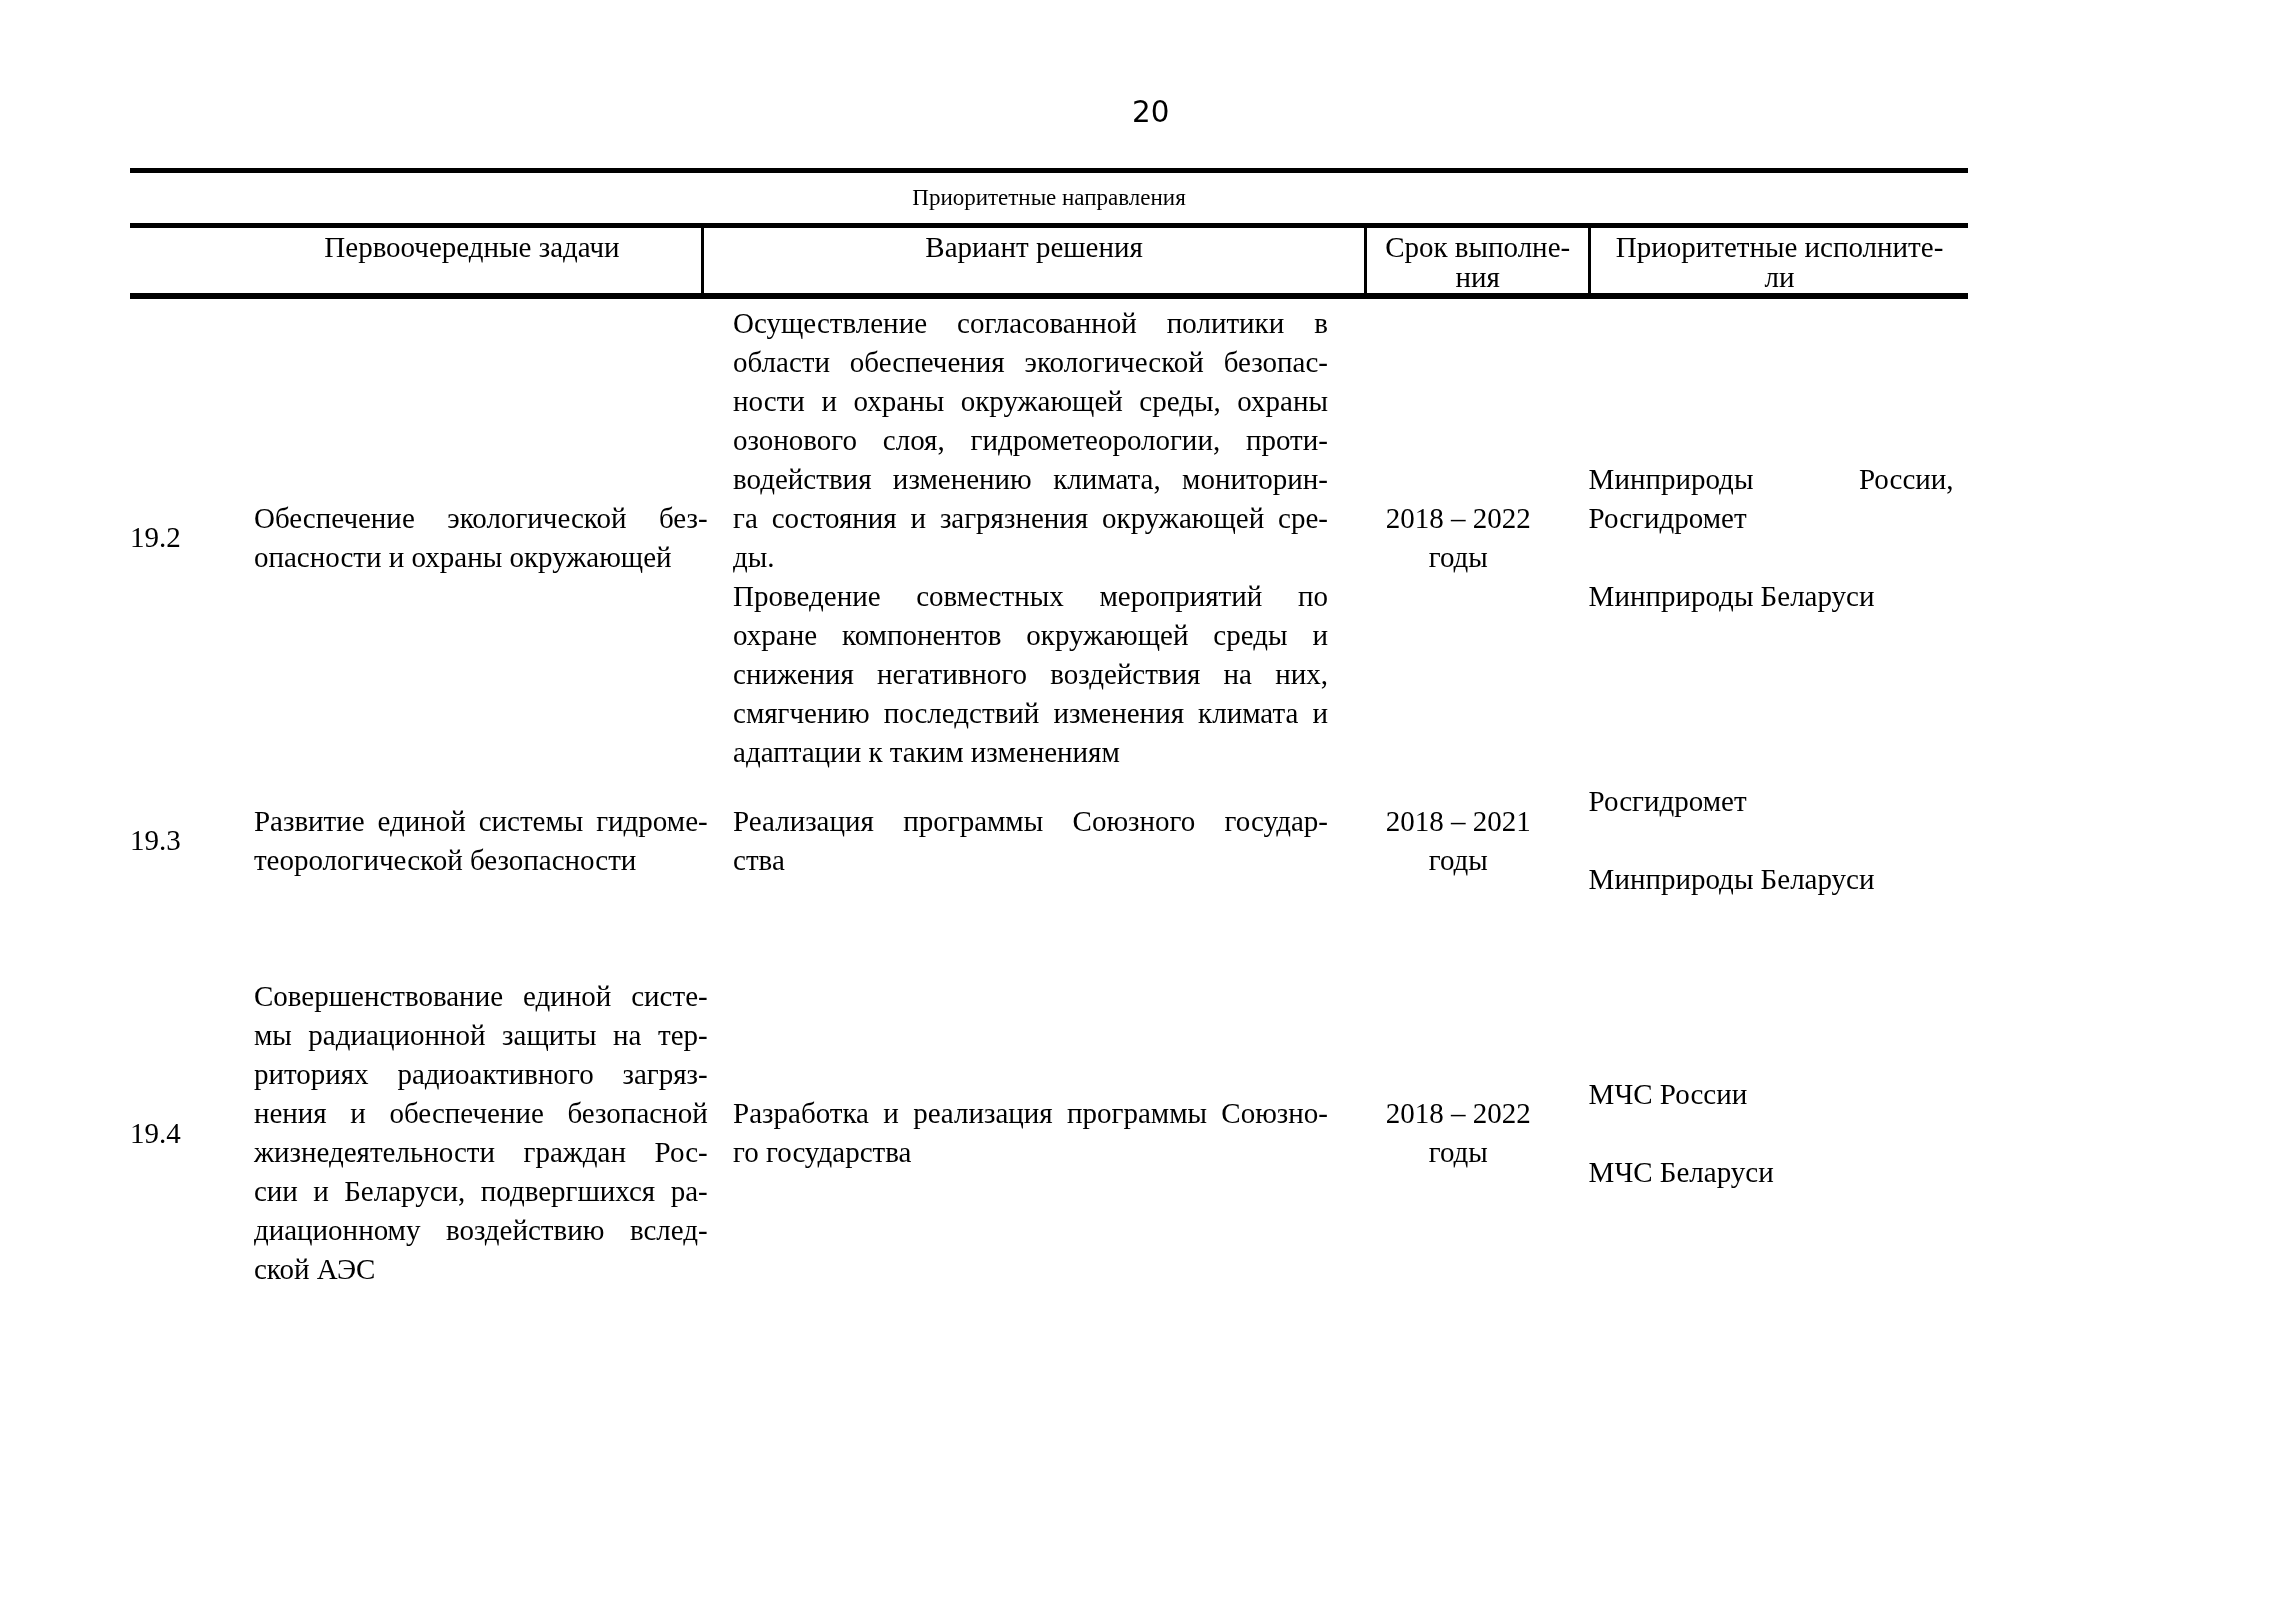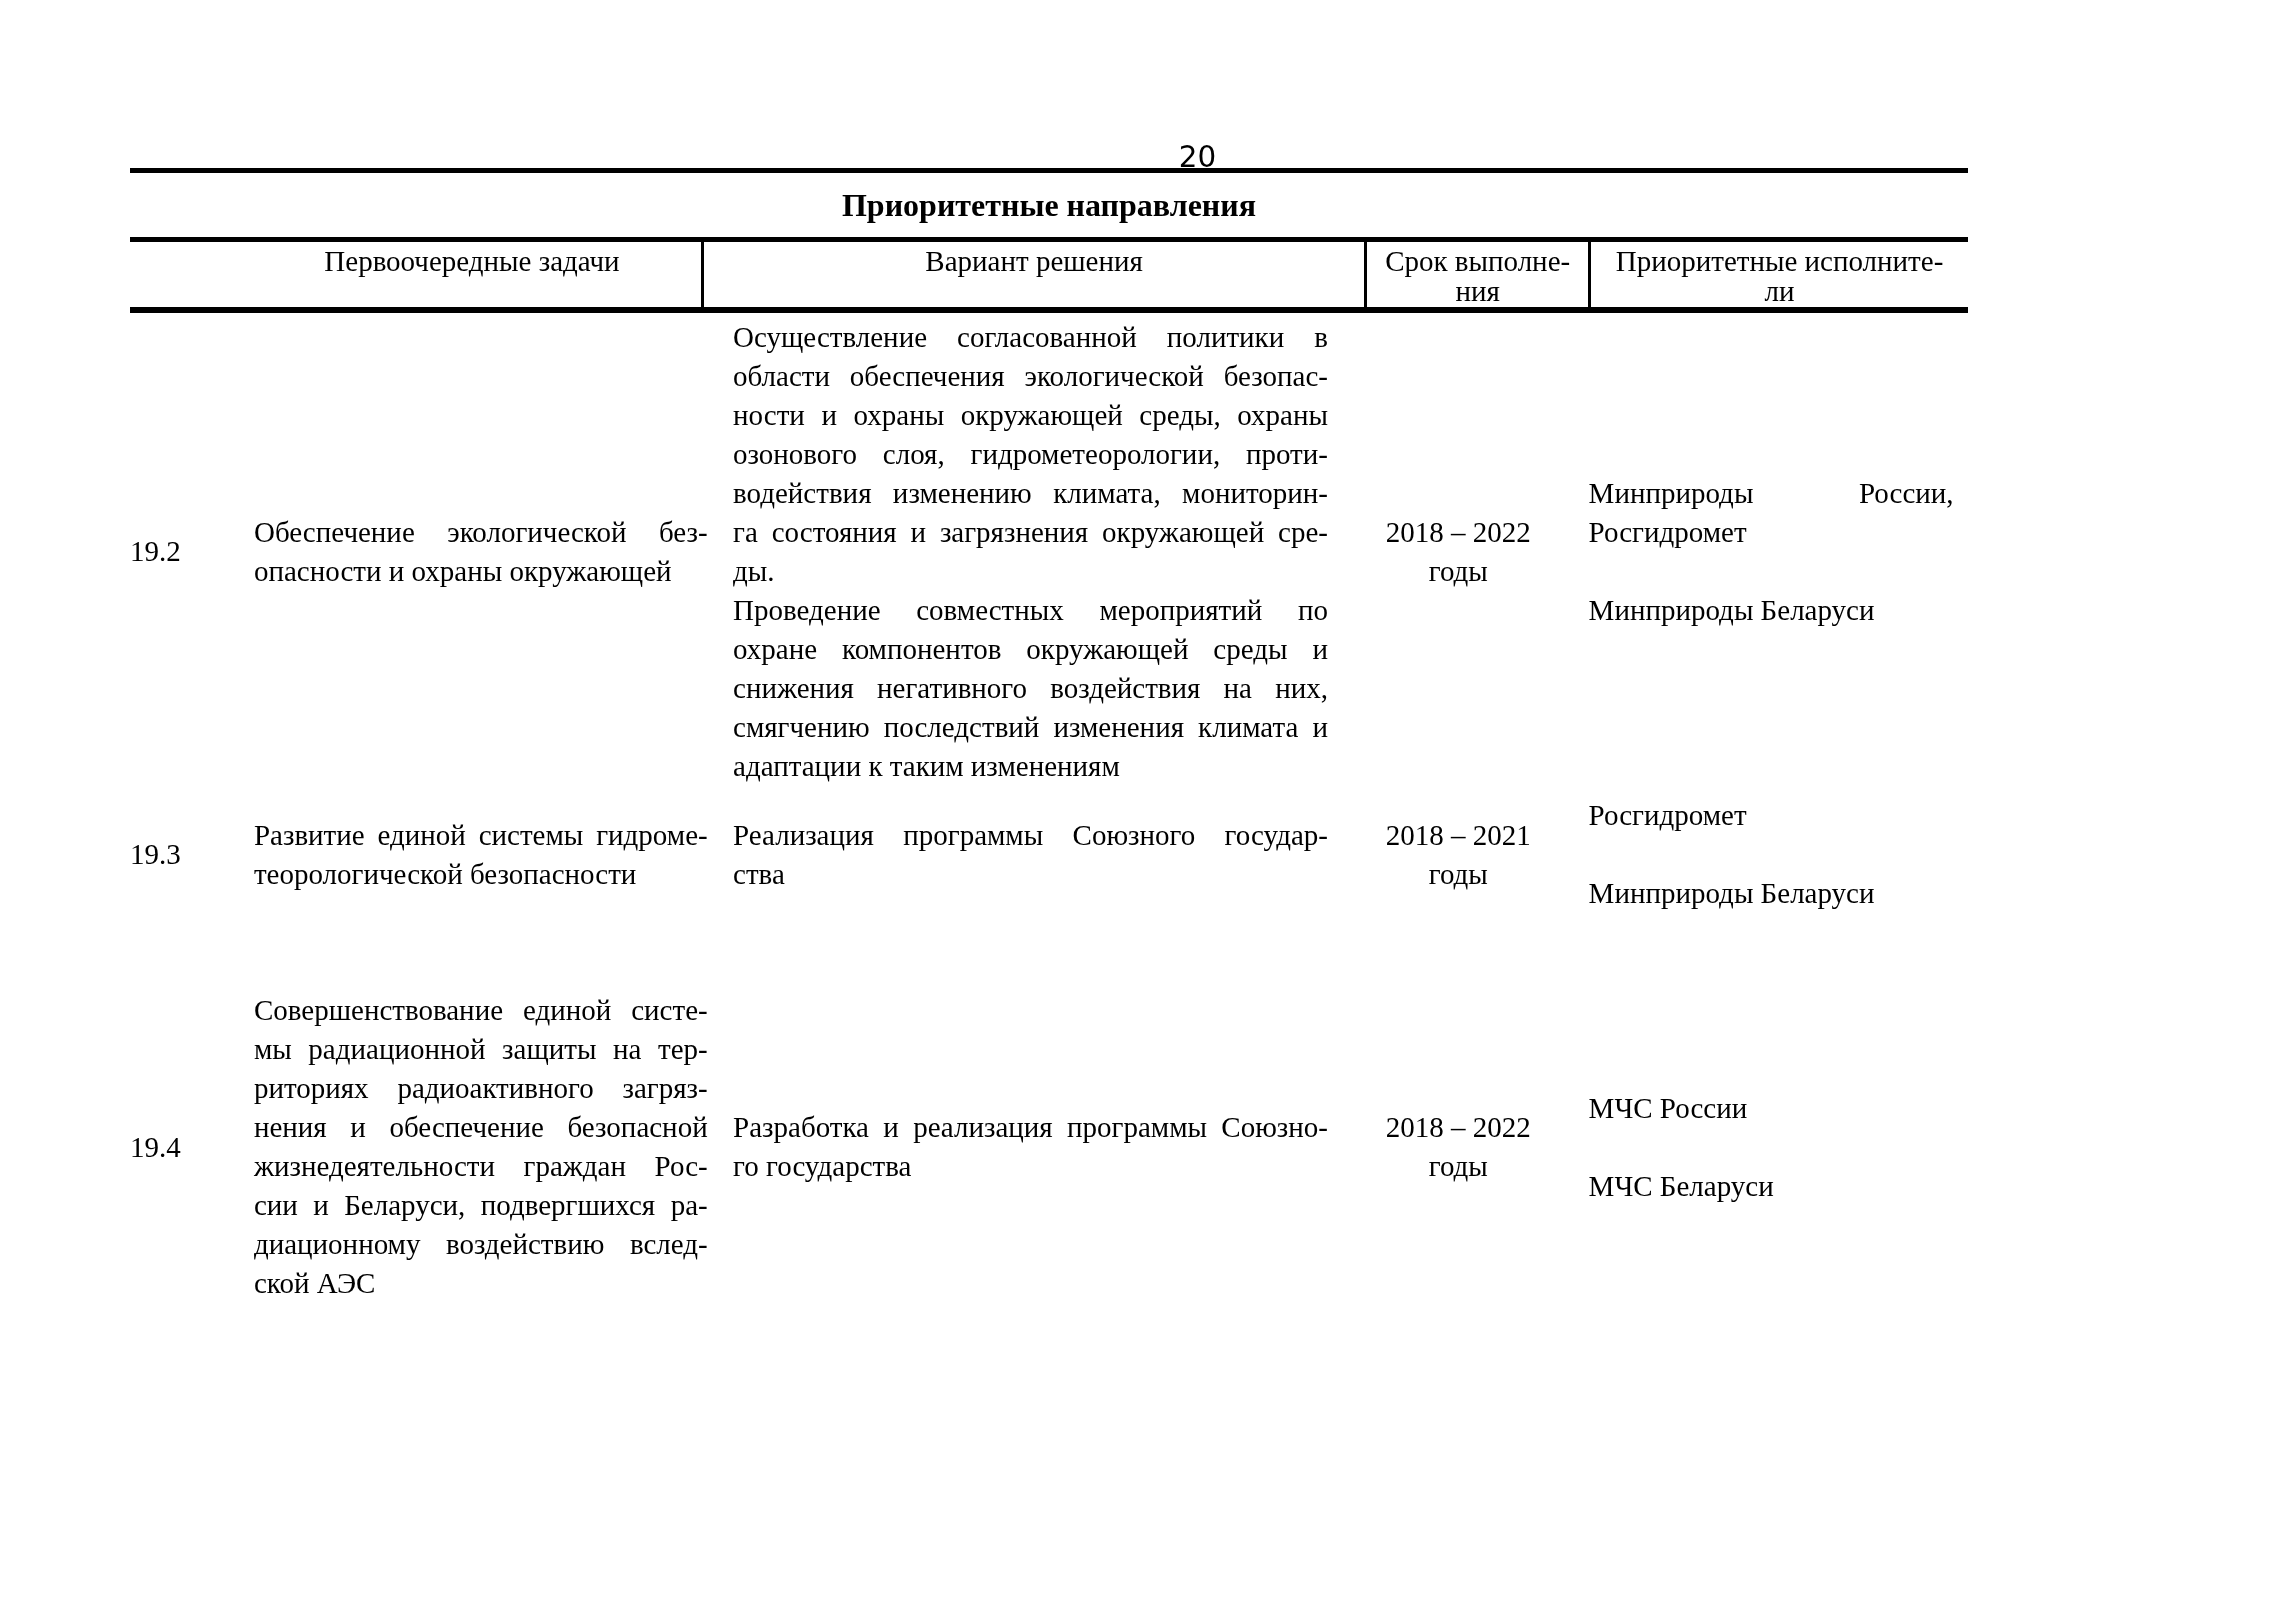--- a/index.html
+++ b/index.html
@@ -9,36 +9,35 @@
     color: #000000;
     font-family: "Liberation Serif", "DejaVu Serif", serif;
     position: relative;
     overflow: hidden;
   }
   * { box-sizing: border-box; }
 
   .page-number {
     position: absolute;
     left: 1132px; top: 97px; width: 131px;
-    text-align: center;
     font-family: "DejaVu Sans", "Liberation Sans", sans-serif;
-    font-size: 29.4px; line-height: 31px; margin-top: 45px;
+    font-size: 29.4px; line-height: 31px;
   }
 
   .doc-table {
     position: absolute;
     left: 130px; top: 168px; width: 1838px;
   }
   .rule { height: 5.2px; background: #000; }
 
   .title-band {
-    height: 64px;
+    height: 50px;
     display: flex; align-items: center; justify-content: center;
-    font-weight: bold;
-    font-size: 32px;
+    font-weight: normal;
+    font-size: 23px;
   }
 
   .header-row { display: flex; height: 65px; justify-content: flex-end; }
   .header-cell {
     padding-top: 3.9px;
     font-size: 29px; line-height: 30px;
     text-align: center;
   }
   .hc-tasks   { width: 588px; padding-left: 113px; }
   .hc-variant { width: 688px; border-left: 3.3px solid #000; }

